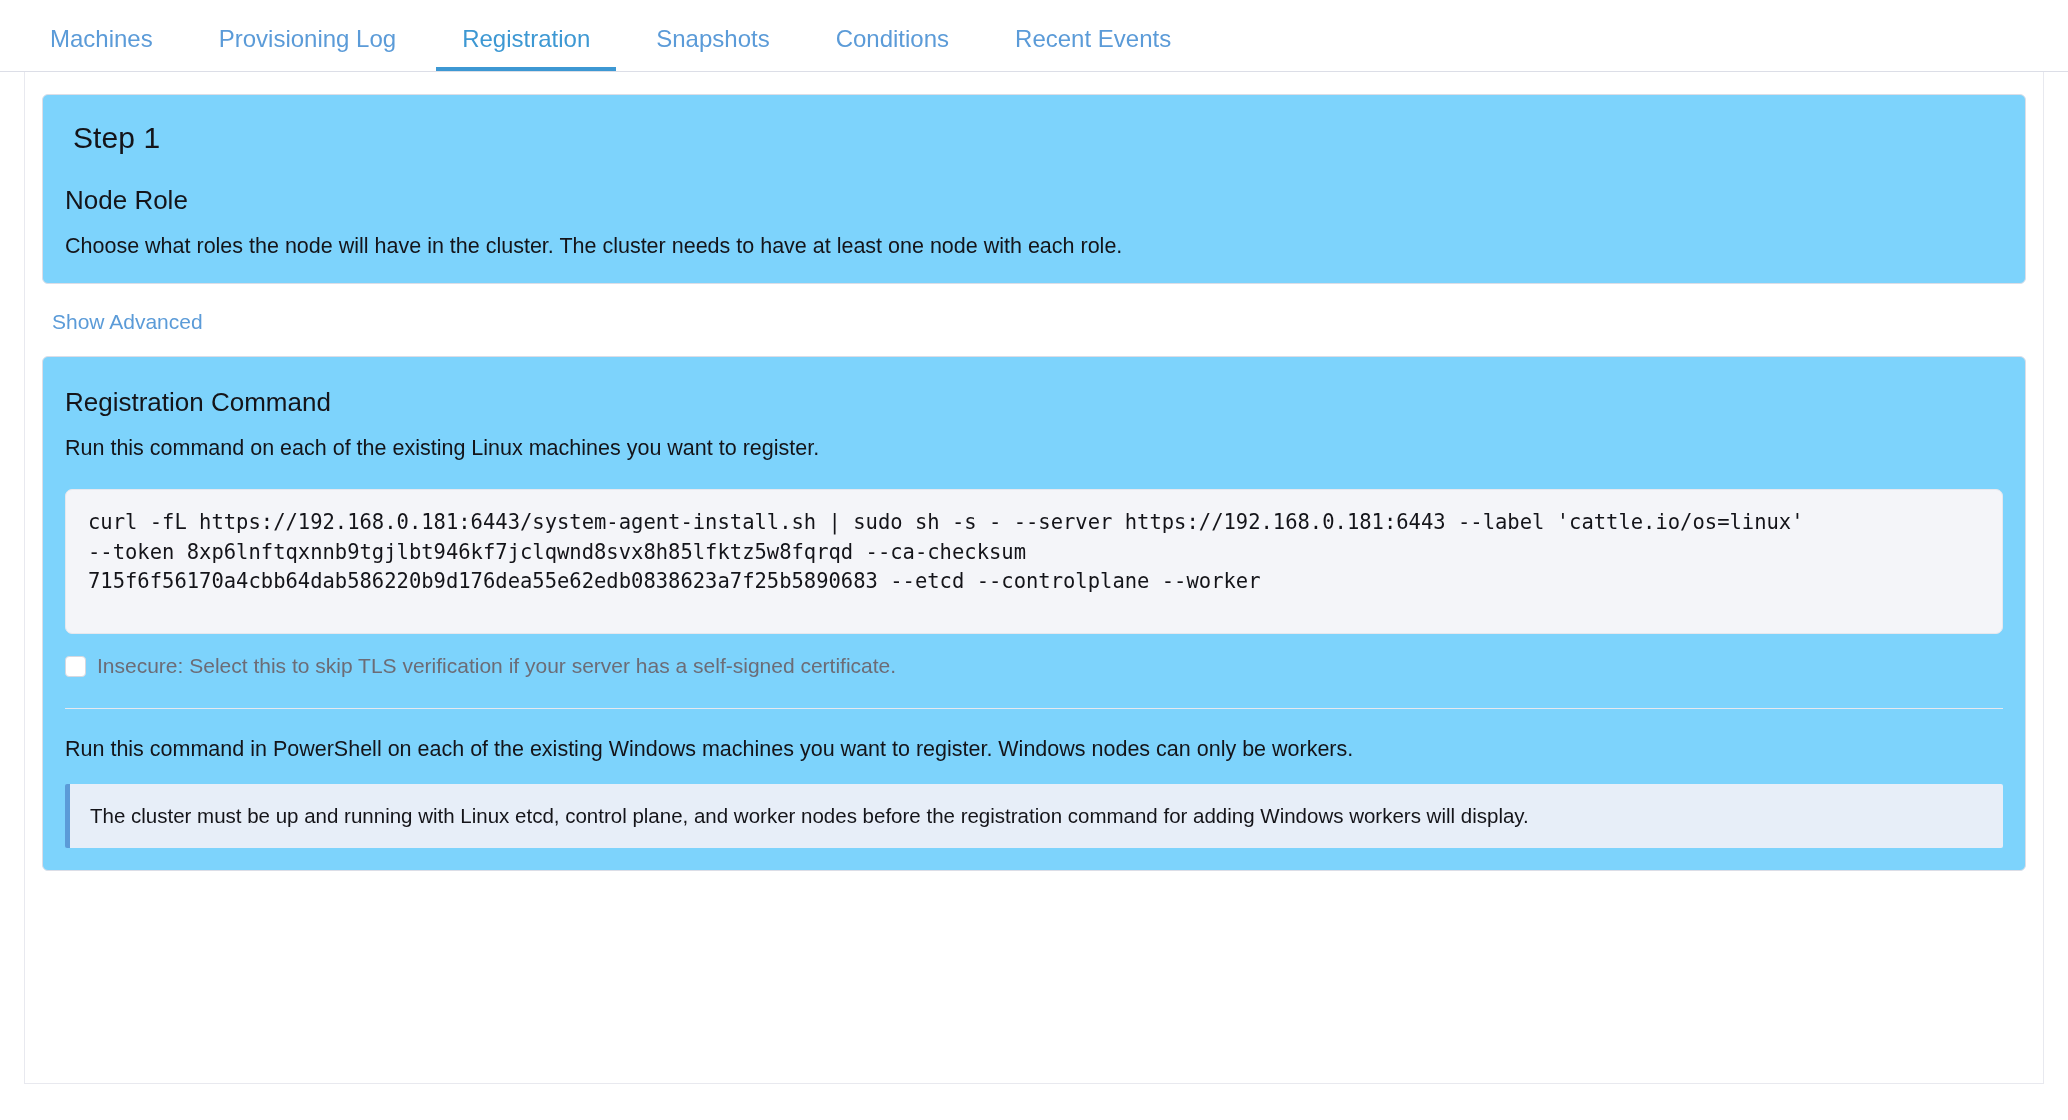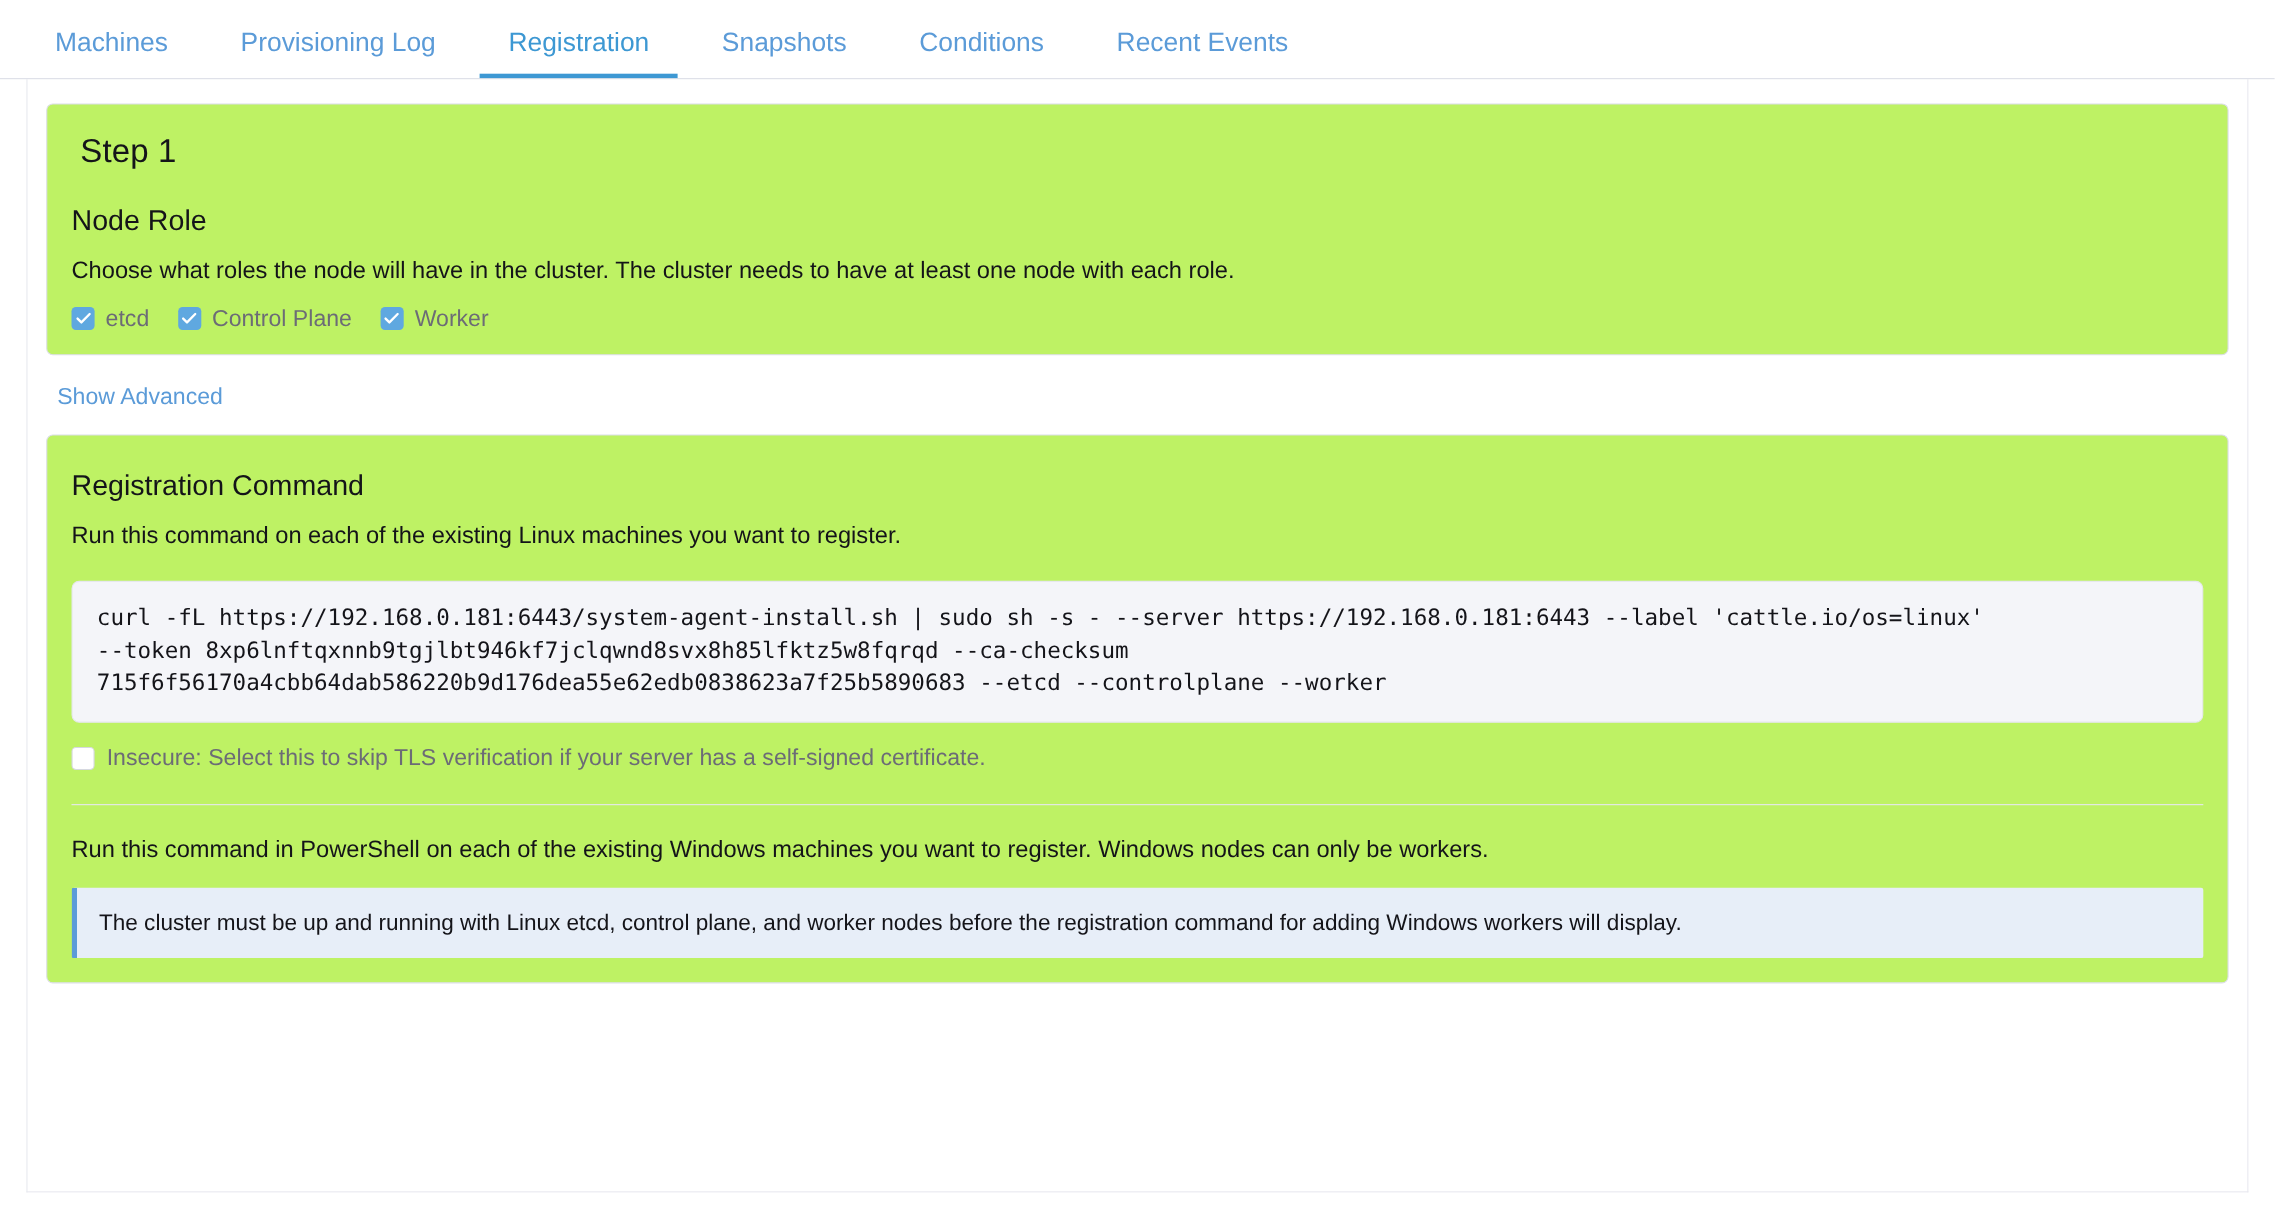--- a/index.html
+++ b/index.html
@@ -66,21 +66,21 @@
 
   .inner {
     position: relative;
     padding: 22px 18px 0 18px;
   }
 
   
   .card {
     border: 1px solid #dcdee7;
     border-radius: 6px;
-    background: #bef264;
+    background: #7dd3fc;
     padding: 0 0 22px 0;
   }
   .card-title {
     font-size: 30px;
     font-weight: 400;
     color: #141419;
     padding: 26px 0 0 30px;
     letter-spacing: 0.1px;
   }
   .card-body {
@@ -142,21 +142,21 @@
     margin: 26px 0 22px 10px;
     cursor: pointer;
   }
 
   
   .codeblock {
     margin: 26px 0 0 0;
     background: #f4f5f9;
     border: 1px solid #e6e8ee;
     border-radius: 7px;
-    padding: 18px 22px 20px 22px;
+    padding: 18px 22px 36px 22px;
     font-family: "DejaVu Sans Mono", monospace;
     font-size: 20.5px;
     line-height: 1.45;
     color: #141419;
     white-space: pre;
     overflow: hidden;
   }
 
   .insecure-row {
     display: flex;
@@ -212,50 +212,20 @@
 
     <div class="inner">
 
       
       <div class="card">
         <div class="card-title">Step 1</div>
         <div class="card-body">
           <div class="section-head">Node Role</div>
           <div class="section-desc">Choose what roles the node will have in the cluster. The cluster needs to have at least one node with each role.</div>
 
-          <div class="checkrow">
-
-            <div class="check">
-              <span class="box">
-                <svg width="14" height="11" viewBox="0 0 14 11" aria-hidden="true">
-                  <path d="M1.5 5.6 L5 9.1 L12.5 1.5" fill="none" stroke="#ffffff" stroke-width="2.1" stroke-linecap="round" stroke-linejoin="round"></path>
-                </svg>
-              </span>
-              <span class="check-label">etcd</span>
-            </div>
-
-            <div class="check">
-              <span class="box">
-                <svg width="14" height="11" viewBox="0 0 14 11" aria-hidden="true">
-                  <path d="M1.5 5.6 L5 9.1 L12.5 1.5" fill="none" stroke="#ffffff" stroke-width="2.1" stroke-linecap="round" stroke-linejoin="round"></path>
-                </svg>
-              </span>
-              <span class="check-label">Control Plane</span>
-            </div>
-
-            <div class="check">
-              <span class="box">
-                <svg width="14" height="11" viewBox="0 0 14 11" aria-hidden="true">
-                  <path d="M1.5 5.6 L5 9.1 L12.5 1.5" fill="none" stroke="#ffffff" stroke-width="2.1" stroke-linecap="round" stroke-linejoin="round"></path>
-                </svg>
-              </span>
-              <span class="check-label">Worker</span>
-            </div>
-
-          </div>
         </div>
       </div>
 
       
       <div class="show-advanced">Show Advanced</div>
 
       
       <div class="card">
         <div class="card-body">
           <div class="section-head">Registration Command</div>

